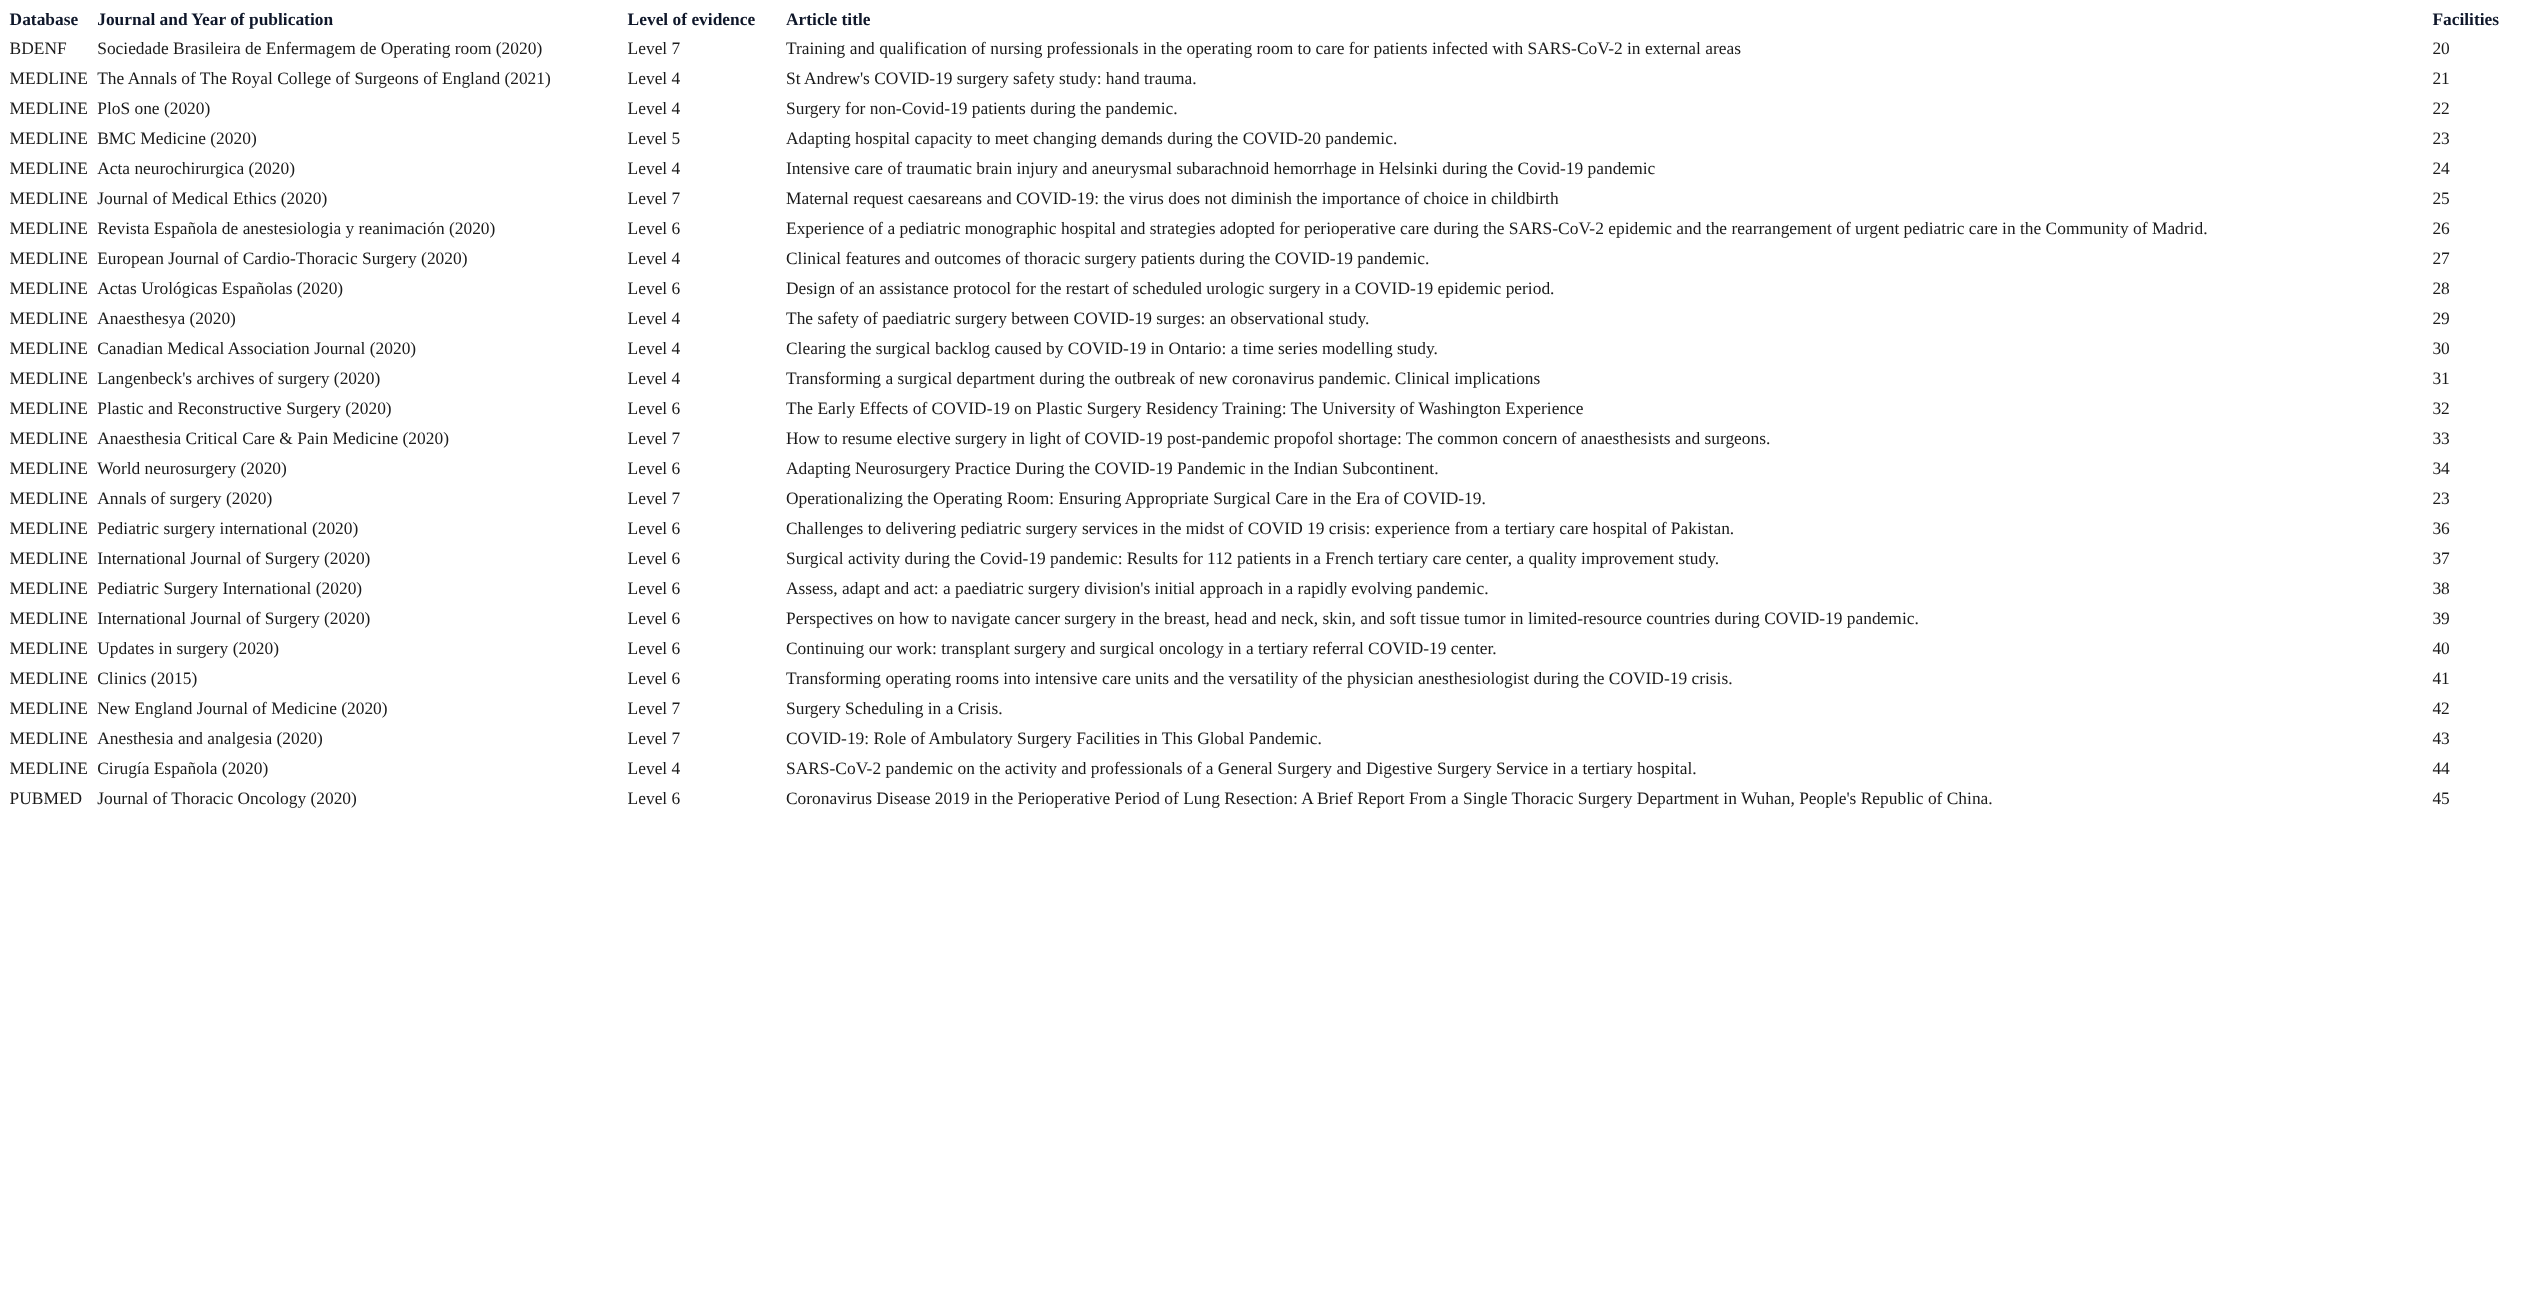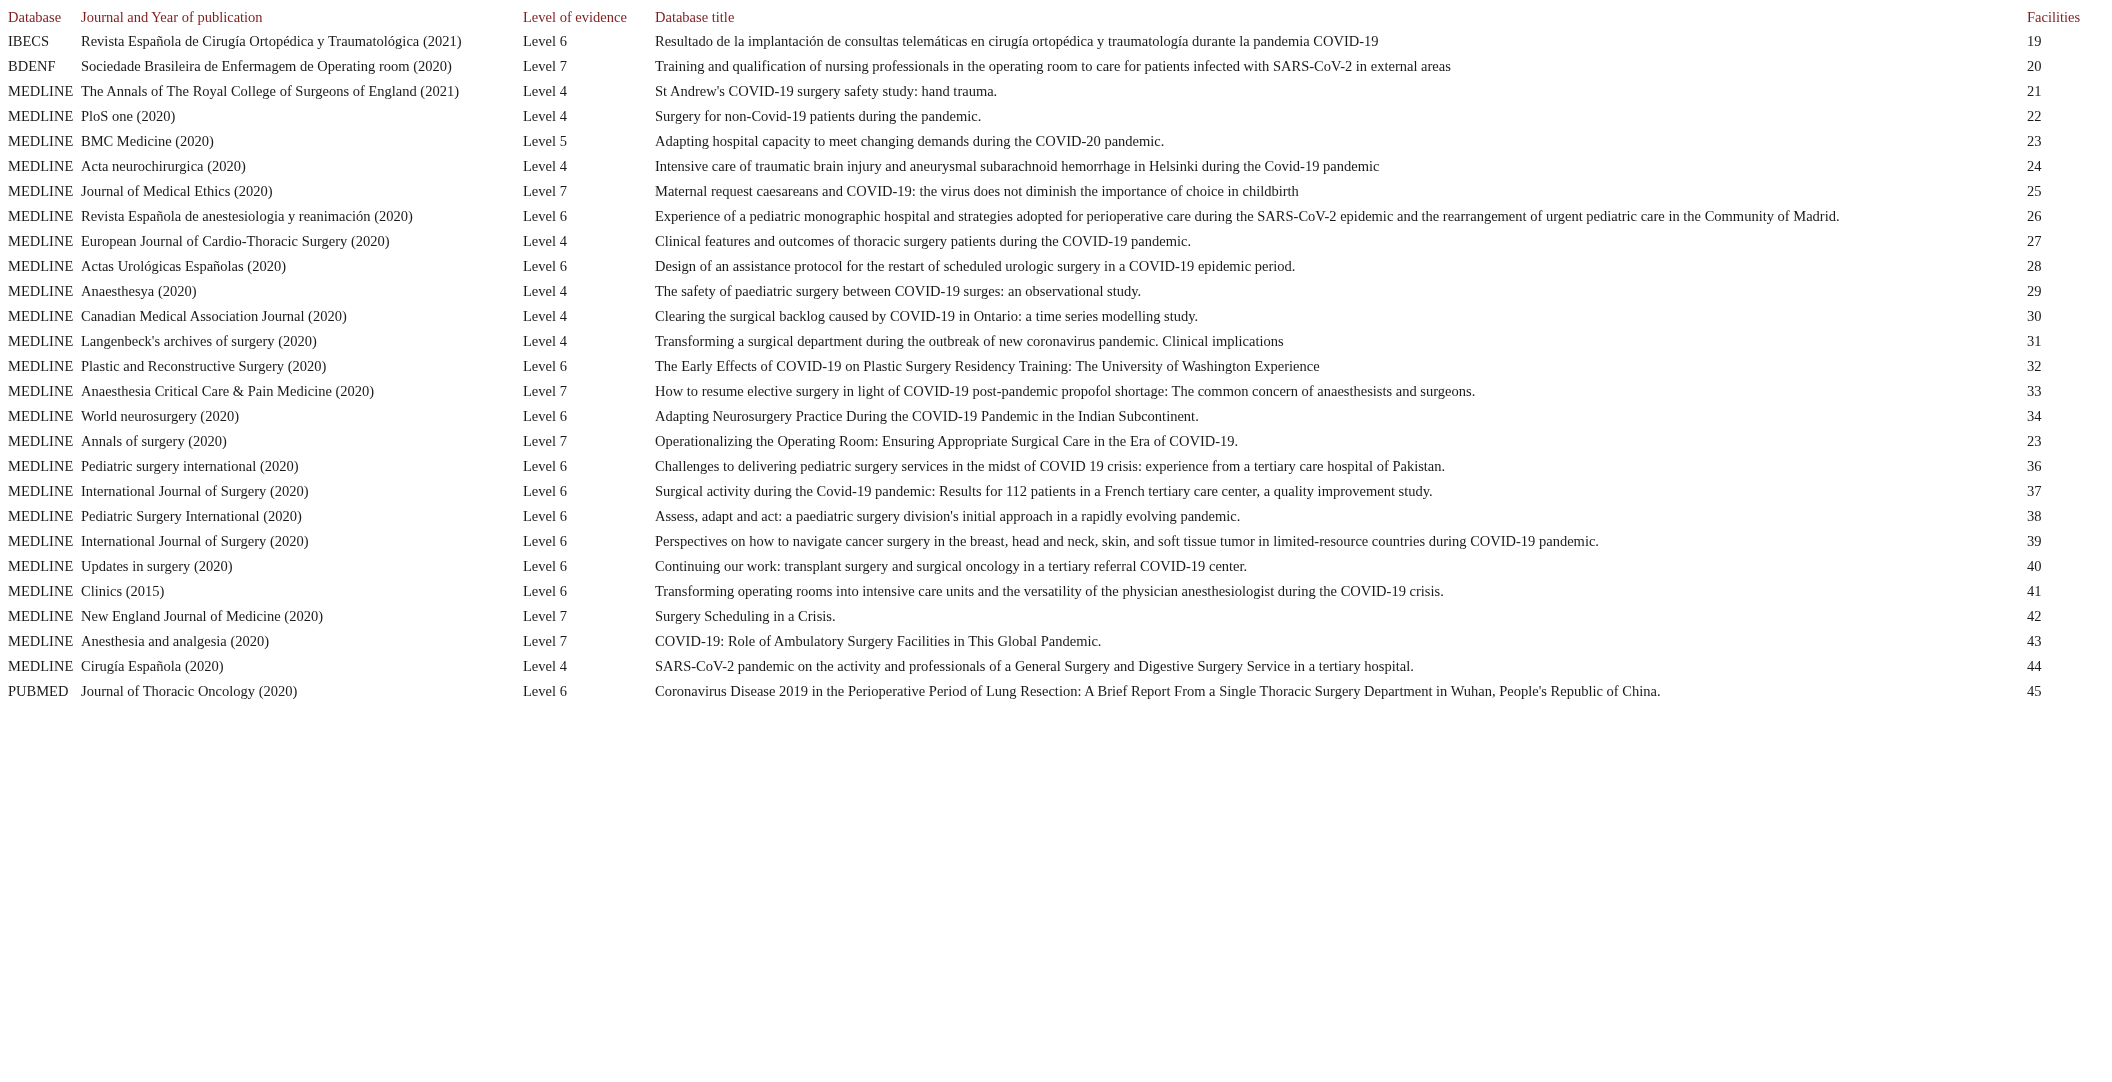--- a/index.html
+++ b/index.html
@@ -23,53 +23,46 @@
   }
   th, td {
     padding: 0 3px;
     height: 25px;
     line-height: 25px;
     text-align: left;
     vertical-align: middle;
     white-space: nowrap;
   }
   th {
-    font-weight: normal;
-    color: #7f1d1d;
+    font-weight: bold;
+    color: #0f172a;
     height: 24px;
     line-height: 24px;
   }
   .c-db { width: 67px; }
   .c-journal { width: 436px; margin-left: 16px; }
   .c-level { width: 126px; }
   .c-title { width: 1366px; }
   .c-ref { width: 70px; }
 </style>
 </head>
 <body>
 
 <table>
   <thead>
     <tr>
       <th class="c-db">Database</th>
       <th class="c-journal">Journal and Year of publication</th>
       <th class="c-level">Level of evidence</th>
-      <th class="c-title">Database title</th>
+      <th class="c-title">Article title</th>
       <th class="c-ref">Facilities</th>
     </tr>
   </thead>
   <tbody id="rows">
       <tr>
-        <td>IBECS</td>
-        <td>Revista Española de Cirugía Ortopédica y Traumatológica (2021)</td>
-        <td>Level 6</td>
-        <td>Resultado de la implantación de consultas telemáticas en cirugía ortopédica y traumatología durante la pandemia COVID-19</td>
-        <td>19</td>
-      </tr>
-      <tr>
         <td>BDENF</td>
         <td>Sociedade Brasileira de Enfermagem de Operating room (2020)</td>
         <td>Level 7</td>
         <td>Training and qualification of nursing professionals in the operating room to care for patients infected with SARS-CoV-2 in external areas</td>
         <td>20</td>
       </tr>
       <tr>
         <td>MEDLINE</td>
         <td>The Annals of The Royal College of Surgeons of England (2021)</td>
         <td>Level 4</td>

